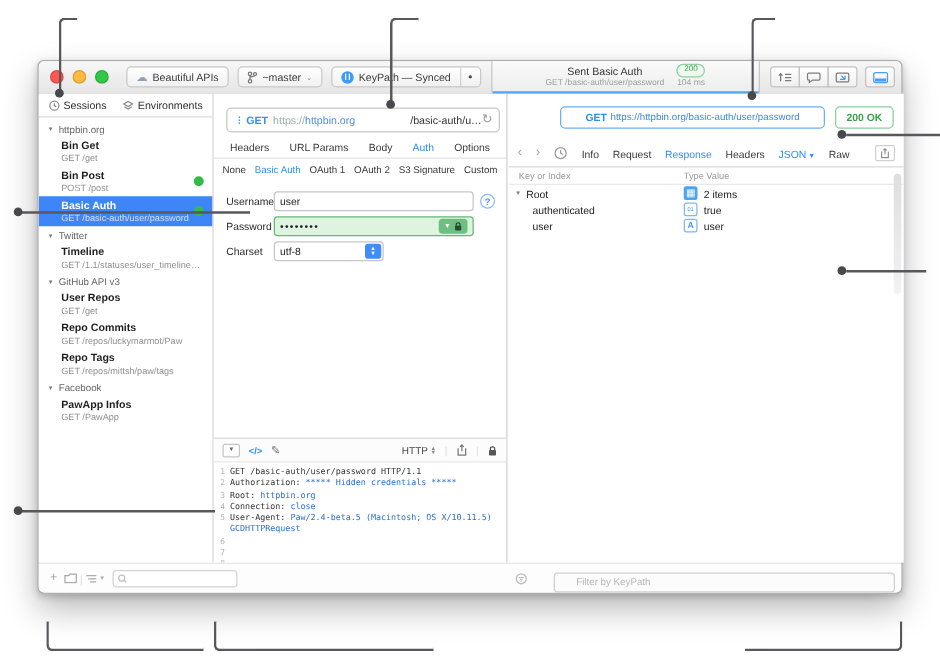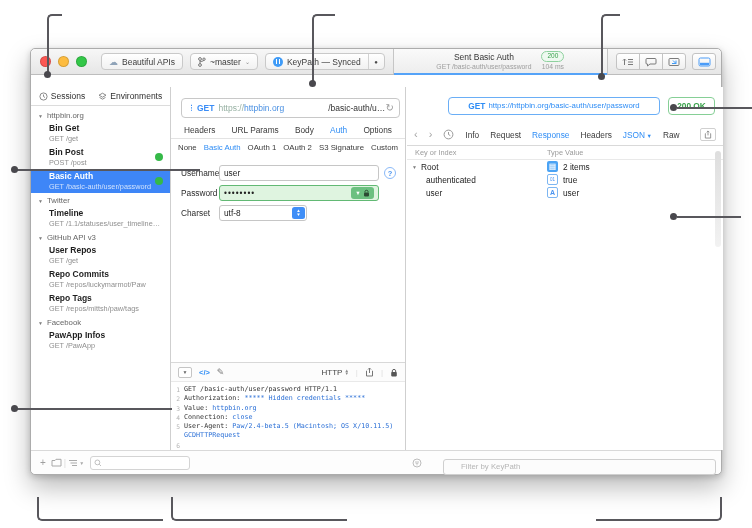--- a/index.html
+++ b/index.html
@@ -42,21 +42,21 @@
   .wtab-ms { font-size:6.8px; color:#9d9d9d; }
   .tools { display:flex; align-items:center; margin-left:8px; gap:7px; }
   .btn-group { display:flex; }
   .tbtn { width:24px; height:17px; display:flex; align-items:center; justify-content:center;
           border:1px solid #c3c3c3; background:linear-gradient(#fff,#efefef); margin-left:-1px; }
   .btn-group .tbtn:first-child { border-radius:3px 0 0 3px; margin-left:0; }
   .btn-group .tbtn:last-child { border-radius:0 3px 3px 0; }
   .tbtn.single { border-radius:3px; }
 
   
-  .main { position:absolute; top:26px; left:0; right:0; bottom:0;margin-top:12px; }
+  .main { position:absolute; top:26px; left:0; right:0; bottom:0; }
 
   
   .sidebar { position:absolute; left:0; top:0; width:140px; bottom:24px; border-right:1px solid #cfcfcf; background:#fff; overflow:hidden; }
   .side-tabs { height:19px; display:flex; align-items:center; justify-content:center; gap:13px; border-bottom:1px solid #dcdcdc; }
   .side-tab { display:flex; align-items:center; gap:3px; font-size:8.5px; color:#2f2f2f; }
   .group-h { display:flex; align-items:center; gap:4px; padding:3px 6px 1px 7px; font-size:7.8px; color:#666; height:13px; }
   .tri { font-size:5px; color:#7d7d7d; }
   .sitem { position:relative; padding:2px 8px 3px 18px; height:24px; }
   .sitem .t { font-size:8.5px; font-weight:bold; color:#1f1f1f; line-height:11px; white-space:nowrap; }
   .sitem .d { font-size:7.3px; color:#8f8f8f; line-height:9px; white-space:nowrap; overflow:hidden; text-overflow:ellipsis; }
@@ -425,21 +425,21 @@
               <svg width="8" height="9" viewBox="0 0 8 9">
                 <rect x="1.2" y="4" width="5.6" height="4.4" rx="0.8" fill="#555"></rect>
                 <path d="M2.3 4 V2.8 C2.3 1 5.7 1 5.7 2.8 V4" fill="none" stroke="#555" stroke-width="1"></path>
               </svg>
             </span>
         </div>
 
         <div class="codearea">
           <div class="cl"><span class="num">1</span><span class="ck">GET /basic-auth/user/password HTTP/1.1</span><span class="cv"></span></div>
           <div class="cl"><span class="num">2</span><span class="ck">Authorization:</span><span class="cv"> ***** Hidden credentials *****</span></div>
-          <div class="cl"><span class="num">3</span><span class="ck">Value:</span><span class="cv"> httpbin.org</span></div>
+          <div class="cl"><span class="num">3</span><span class="ck">Root:</span><span class="cv"> httpbin.org</span></div>
           <div class="cl"><span class="num">4</span><span class="ck">Connection:</span><span class="cv"> close</span></div>
           <div class="cl"><span class="num">5</span><span class="ck">User-Agent:</span><span class="cv"> Paw/2.4-beta.5 (Macintosh; OS X/10.11.5)</span></div>
           <div class="cl"><span class="num"></span><span class="ck"></span><span class="cv">GCDHTTPRequest</span></div>
           <div class="cl"><span class="num">6</span><span class="ck"></span><span class="cv"></span></div>
           <div class="cl"><span class="num">7</span><span class="ck"></span><span class="cv"></span></div>
           <div class="cl"><span class="num">8</span><span class="ck"></span><span class="cv"></span></div>
         </div>
       </div>
 
       <div class="rightpane">

